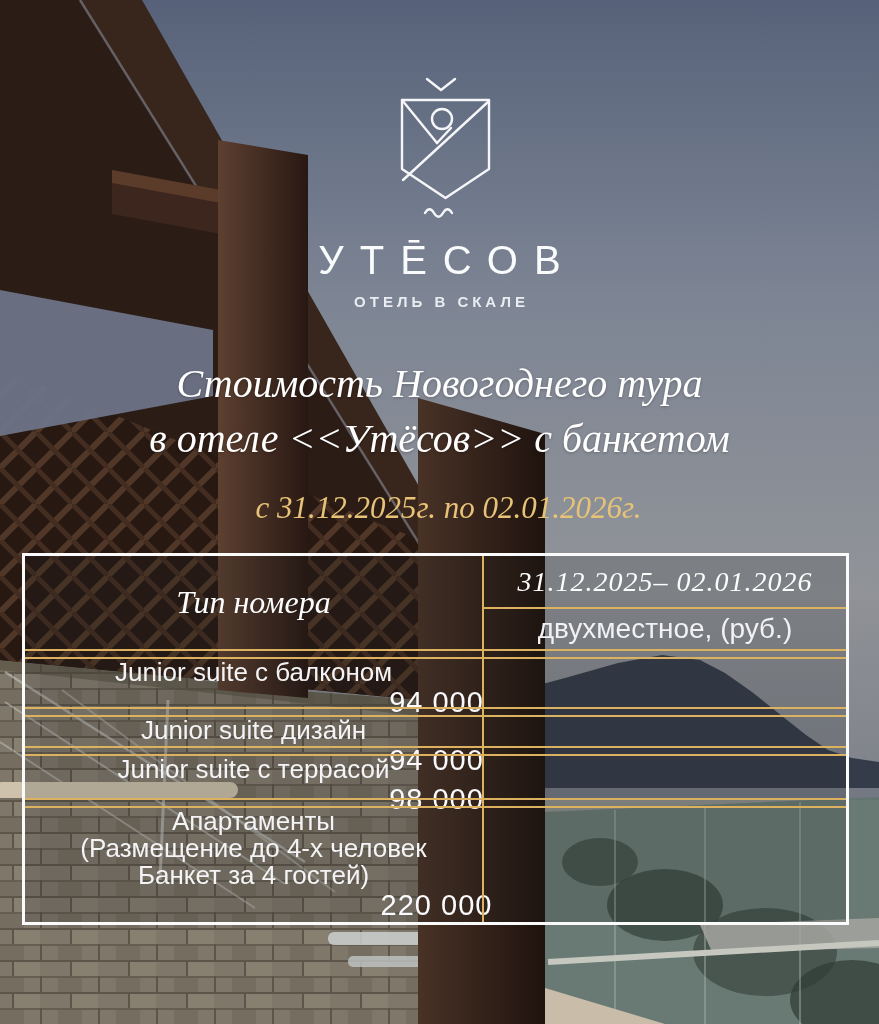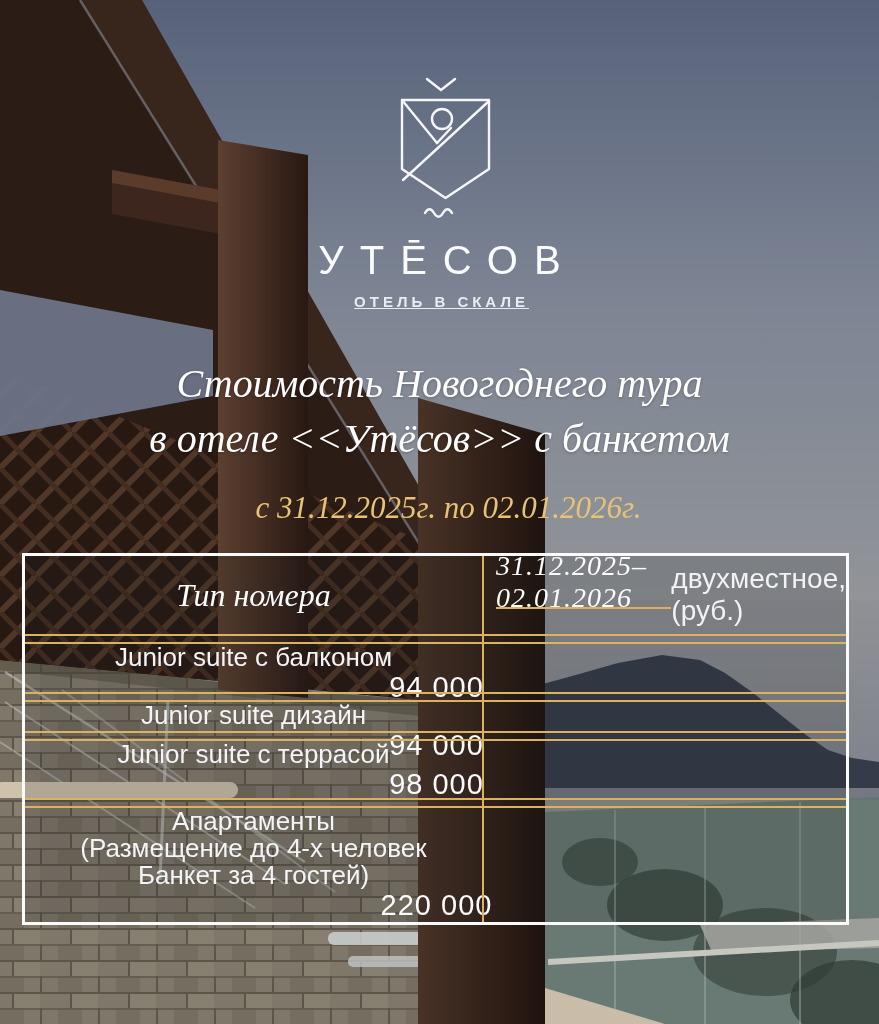--- a/index.html
+++ b/index.html
@@ -12,21 +12,21 @@
   .fg{position:absolute;z-index:2;}
 
   
   .logo-svg{position:absolute;left:385px;top:70px;width:115px;height:152px;}
   .brand-name{
     position:absolute;left:0;top:238px;width:100%;text-align:center;
     font-size:40px;font-weight:400;color:#fafbfc;letter-spacing:16px;text-indent:16px;
   }
   .brand-tagline{
     position:absolute;left:0;top:293px;width:100%;text-align:center;
-    font-size:15px;font-weight:700;color:#e9edf1;letter-spacing:4px;text-indent:4px;text-decoration:underline;
+    font-size:15px;font-weight:700;color:#e9edf1;letter-spacing:4px;text-indent:4px;
   }
 
   
   .script{font-family:"Liberation Serif","DejaVu Serif",serif;font-style:italic;font-weight:400;}
   .main-title{
     position:absolute;left:0;top:356px;width:100%;text-align:center;
     color:#ffffff;font-size:40px;line-height:55px;text-shadow:0 1px 3px rgba(0,0,0,.25);
   }
   .date-line{
     position:absolute;left:0;top:490px;width:100%;text-align:center;
@@ -39,33 +39,33 @@
     box-sizing:border-box;border:3.5px solid #fbfbfb;
     background:rgba(26,28,34,0.16);
     display:flex;flex-direction:column;
   }
   .ptable .vdiv{
     position:absolute;left:457px;top:0;bottom:0;width:2px;
     background:#dcb15f;z-index:3;
   }
   .thead{height:132px;display:flex;}
   .thead .hleft{width:457px;display:flex;align-items:center;justify-content:center;}
-  .thead .hright{flex:1;display:flex;flex-direction:row;margin-left:2px;padding-left:12px;}
+  .thead .hright{flex:1;display:flex;flex-direction:column;margin-left:2px;}
   .hperiod{height:51px;display:flex;align-items:center;justify-content:center;
     border-bottom:2px solid #dcb15f;}
   .hocc{flex:1;display:flex;align-items:center;justify-content:center;}
   .room-type-h{color:#ffffff;font-size:32px;}
   .period-h{color:#fdfdfd;font-size:28px;letter-spacing:1px;}
   .occ-h{color:#f2f2f4;font-size:28px;font-weight:400;}
   .sep{height:10px;border-top:2px solid #dcb15f;border-bottom:2px solid #dcb15f;box-sizing:border-box;}
   .trow{display:flex;align-items:stretch;flex-direction:column;}
   .trow .cell{display:flex;align-items:center;justify-content:center;text-align:center;}
   .trow .room{width:457px;color:#f4f4f6;font-size:26px;line-height:27px;white-space:pre-line;}
   .trow .price{flex:1;margin-left:2px;color:#fbfbfd;font-size:29px;letter-spacing:1px;}
-  .r0{height:48px;} .r1{height:29px;} .r2{height:57px;border-radius:20px;} .r3{flex:1;}
+  .r0{height:48px;} .r1{height:29px;} .r2{height:42px;border-radius:20px;} .r3{flex:1;}
 </style>
 </head>
 <body>
 
 <div class="canvas">
 
   <svg class="bg" viewBox="0 0 879 1024" preserveAspectRatio="none" aria-hidden="true">
     <defs>
       <linearGradient id="sky" x1="0" y1="0" x2="0" y2="1">
         <stop offset="0" stop-color="#57627a"></stop>

